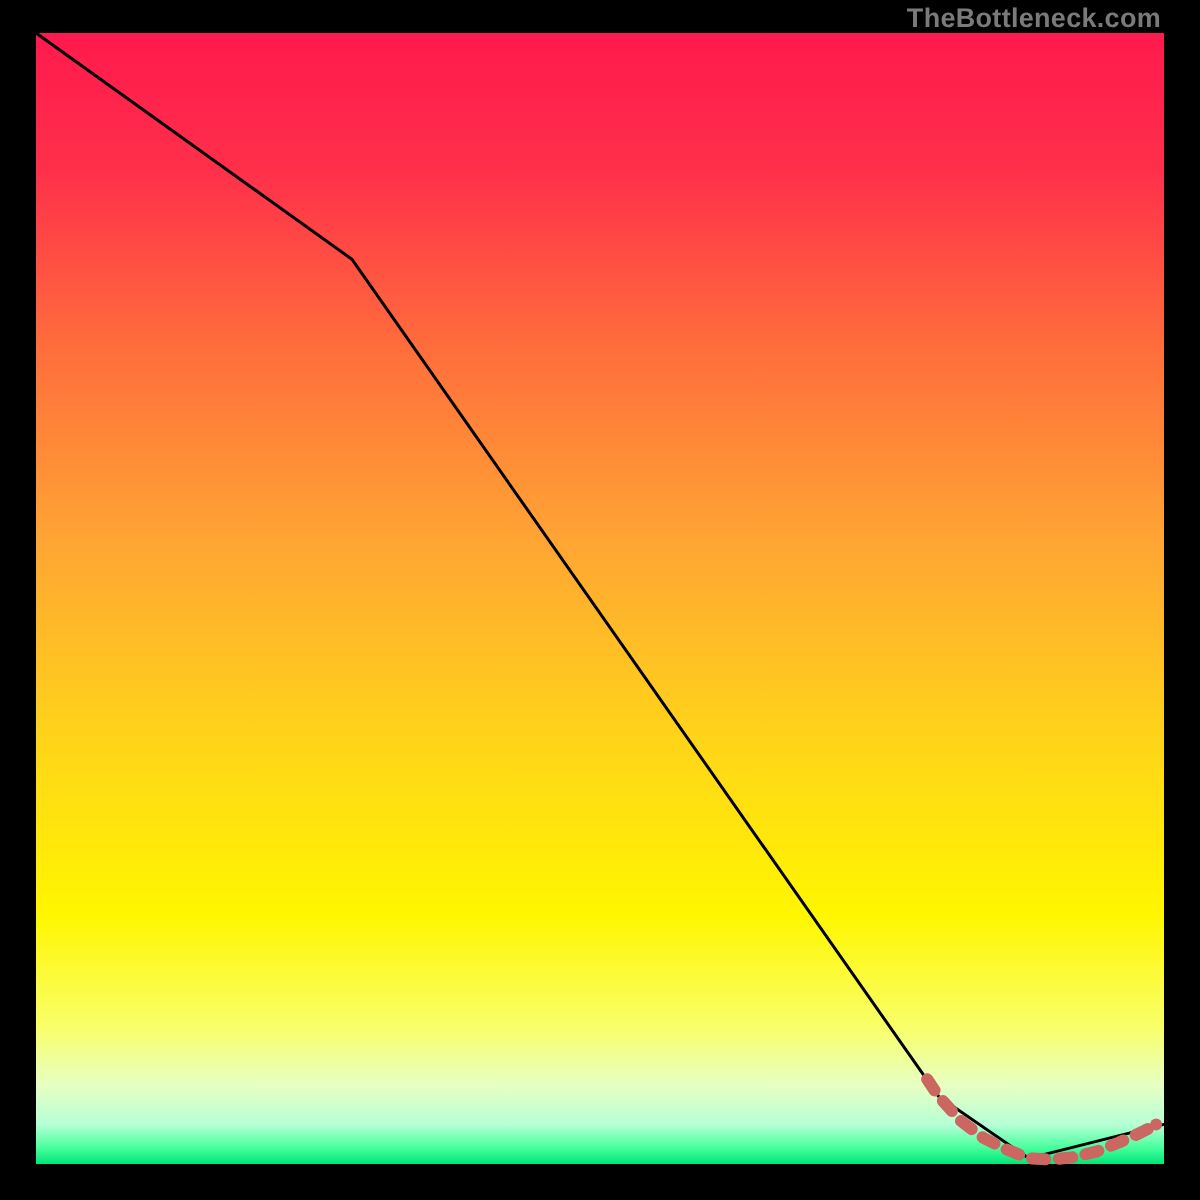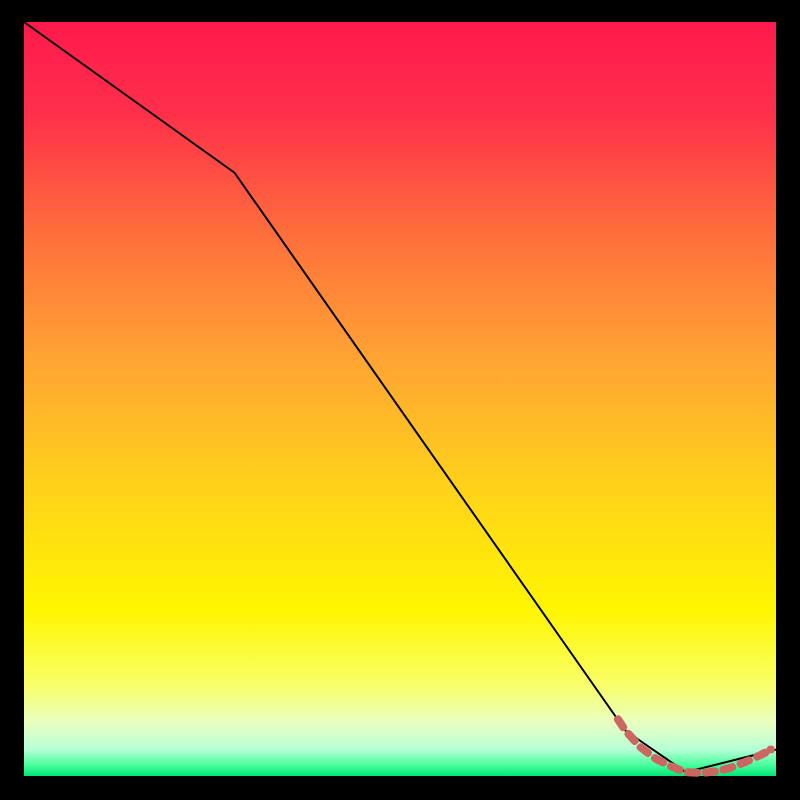--- a/index.html
+++ b/index.html
@@ -69,13 +69,14 @@
       <rect x="0" y="0" width="752" height="754" fill="url(#bg-grad)"></rect>
     </svg>
 
     <svg class="lines" viewBox="0 0 752 754" preserveAspectRatio="none">
       <path id="series-black" fill="none" stroke-width="2" stroke-linecap="round" stroke-linejoin="round" d="M0.00 0.00 L210.56 150.80 L601.60 708.76 L661.76 750.23 L752.00 727.61" stroke="#000000"></path>
       <path id="series-dashed-outline" fill="none" stroke-width="8" stroke-linecap="round" stroke-linejoin="round" stroke-dasharray="9 9" d="M594.08 697.45 L601.60 708.76 L616.64 725.35 L631.68 736.66 L646.72 744.20 L661.76 750.23 L676.80 750.98 L691.84 749.48 L706.88 745.71 L721.92 739.67 L736.96 732.89 L746.74 727.61" stroke="#cb6760"></path>
       <circle id="end-dot" cx="746.74" cy="727.61" r="4" fill="#cb6760"></circle>
     </svg>
   </div>
 
+  <div class="watermark">TheBottleneck.com</div>
 </div>
 
 </body></html>

